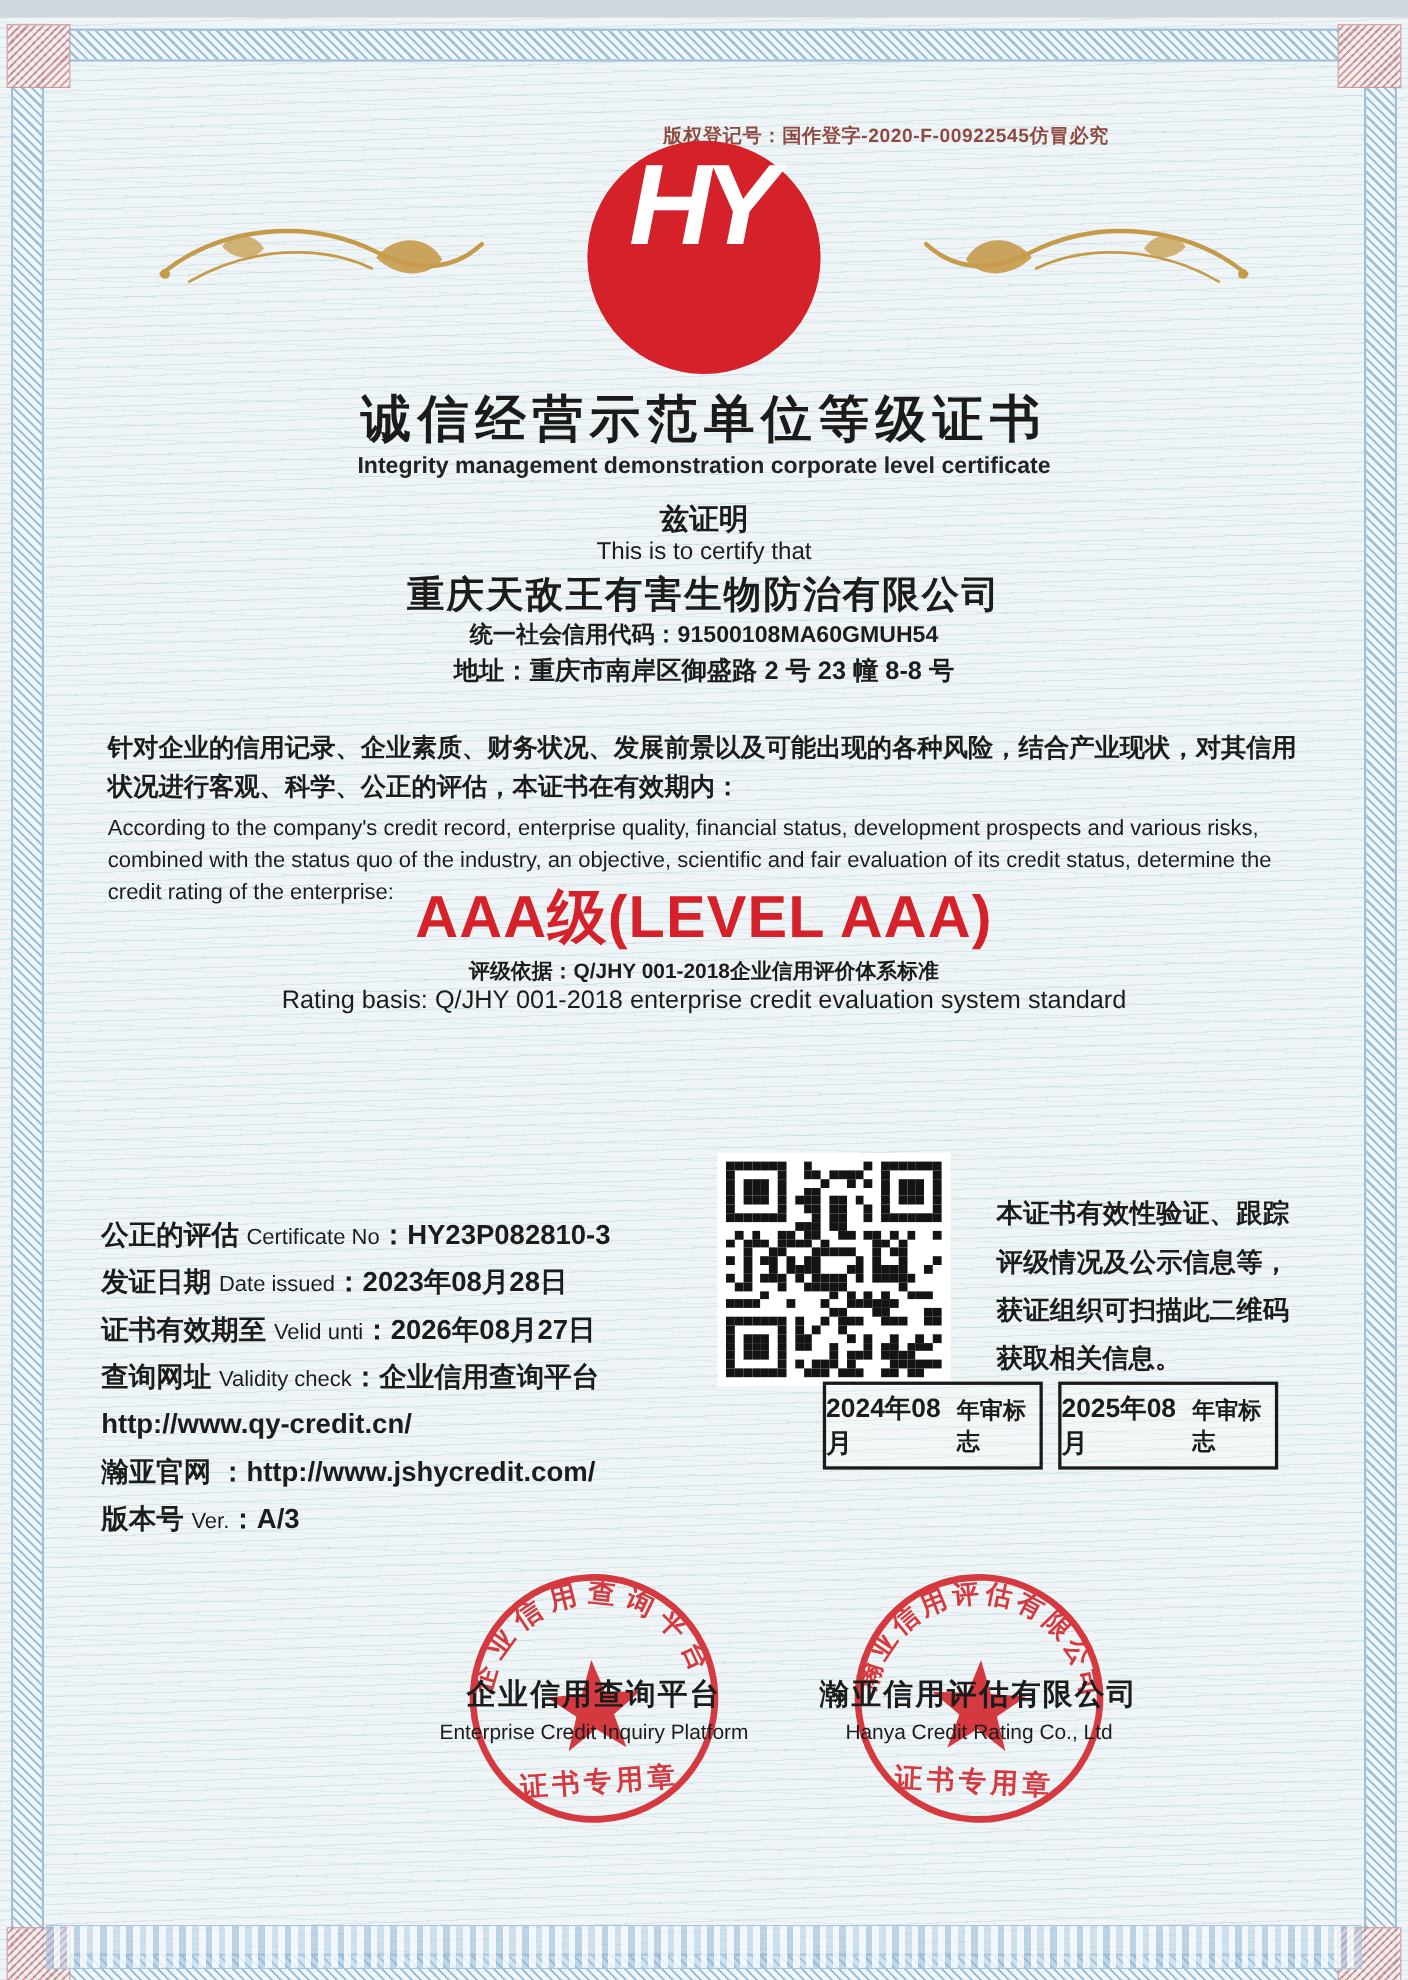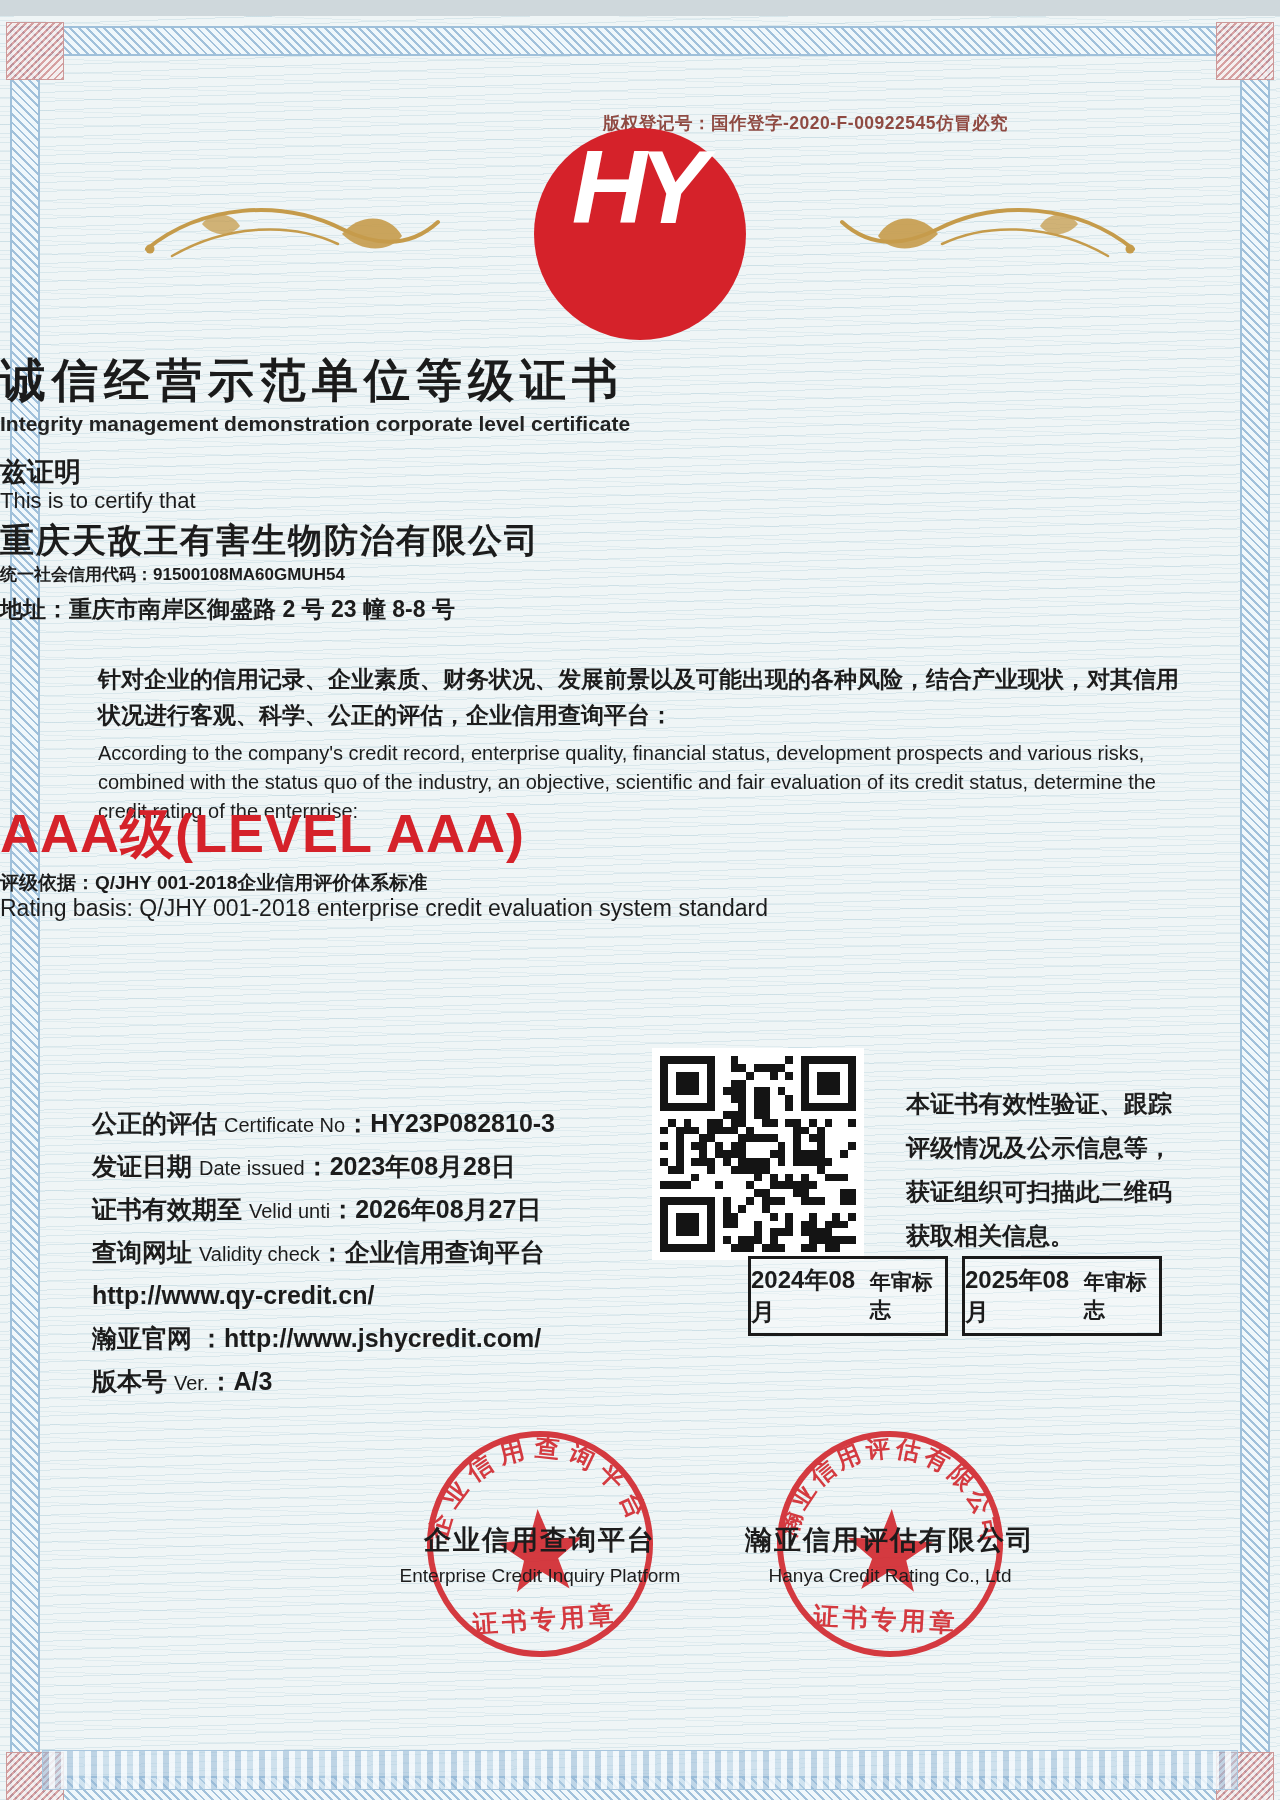--- a/index.html
+++ b/index.html
@@ -21,37 +21,37 @@
       repeating-linear-gradient(2deg,  rgba(108,163,184,.11) 0 1px, transparent 1px 13px);}
   .corner{position:absolute;width:56px;height:56px;z-index:2;
     background:repeating-linear-gradient(-45deg, rgba(203,118,118,.65) 0 2px, rgba(246,238,238,.85) 2px 5px);
     border:1px solid #c99; }
   .corner.tl{top:6px;left:6px}.corner.tr{top:6px;right:6px}
   .corner.bl{bottom:6px;left:6px}.corner.br{bottom:6px;right:6px}
   .bottom-band{position:absolute;left:42px;right:42px;bottom:26px;height:38px;z-index:2;
     border:1px solid #a8c6de;
     background:repeating-linear-gradient(90deg, rgba(150,185,215,.55) 0 6px, rgba(242,248,252,.85) 6px 12px, rgba(175,205,228,.5) 12px 18px, rgba(242,248,252,.85) 18px 24px);}
   .abs{position:absolute;z-index:3}
-  .ctr{left:0;right:0;}
+  .ctr{left:0;right:0;text-align:center}
 
   .copyright{top:95px;left:0;right:272px;text-align:right;font-size:17.5px;font-weight:600;color:#8f4a42;letter-spacing:.5px}
 
   .logo{top:112px;left:50%;transform:translateX(-50%);width:212px;height:212px;border-radius:50%;
     background:#d5222a;display:flex;align-items:flex-start;justify-content:center;z-index:3}
   .logo span{color:#fff;font-size:104px;font-weight:900;font-style:italic;letter-spacing:-8px;transform:translateX(-4px)}
   .flourish{top:178px;width:300px;height:90px;z-index:3}
   .flourish.left{left:142px}
   .flourish.right{right:142px;transform:scaleX(-1)}
 
   .title-cn{top:334px;font-size:46px;font-weight:700;letter-spacing:6px;color:#1b1b1b}
   .title-en{top:396px;font-size:21px;font-weight:600;color:#222}
   .certify-cn{top:438px;font-size:27px;font-weight:600}
   .certify-en{top:472px;font-size:22px;font-weight:500}
   .company{top:502px;font-size:34px;font-weight:800;letter-spacing:2px}
-  .credit-code{top:547px;font-size:17px;font-weight:700}
+  .credit-code{top:547px;font-size:21px;font-weight:700}
   .address{top:578px;font-size:23px;font-weight:700}
 
   .body-block{top:646px;left:98px;right:98px;text-align:left}
   .body-cn{font-size:23px;font-weight:600;line-height:1.55;margin:0 0 6px 0}
   .body-en{font-size:20px;font-weight:500;line-height:1.45;margin:0}
 
   .level{top:782px;font-size:54px;font-weight:900;color:#d5222a;letter-spacing:1px}
   .rating-cn{top:854px;font-size:19px;font-weight:600}
   .rating-en{top:879px;font-size:23px;font-weight:500}
 
@@ -120,21 +120,21 @@
 
   <div class="abs ctr title-cn">诚信经营示范单位等级证书</div>
   <div class="abs ctr title-en">Integrity management demonstration corporate level certificate</div>
   <div class="abs ctr certify-cn">兹证明</div>
   <div class="abs ctr certify-en">This is to certify that</div>
   <div class="abs ctr company">重庆天敌王有害生物防治有限公司</div>
   <div class="abs ctr credit-code">统一社会信用代码：91500108MA60GMUH54</div>
   <div class="abs ctr address">地址：重庆市南岸区御盛路 2 号 23 幢 8-8 号</div>
 
   <div class="abs body-block">
-    <p class="body-cn">针对企业的信用记录、企业素质、财务状况、发展前景以及可能出现的各种风险，结合产业现状，对其信用状况进行客观、科学、公正的评估，企业信用查询平台：</p>
+    <p class="body-cn">针对企业的信用记录、企业素质、财务状况、发展前景以及可能出现的各种风险，结合产业现状，对其信用状况进行客观、科学、公正的评估，本证书在有效期内：</p>
     <p class="body-en">According to the company's credit record, enterprise quality, financial status, development prospects and various risks, combined with the status quo of the industry, an objective, scientific and fair evaluation of its credit status, determine the credit rating of the enterprise:</p>
   </div>
 
   <div class="abs ctr level">AAA级(LEVEL AAA)</div>
   <div class="abs ctr rating-cn">评级依据：Q/JHY 001-2018企业信用评价体系标准</div>
   <div class="abs ctr rating-en">Rating basis: Q/JHY 001-2018 enterprise credit evaluation system standard</div>
 
   <div class="abs details">
     <div class="detail-line">
       <span class="d-cn">公正的评估</span><span class="d-en">Certificate No</span><span class="d-sep">：</span><span class="d-val">HY23P082810-3</span>

